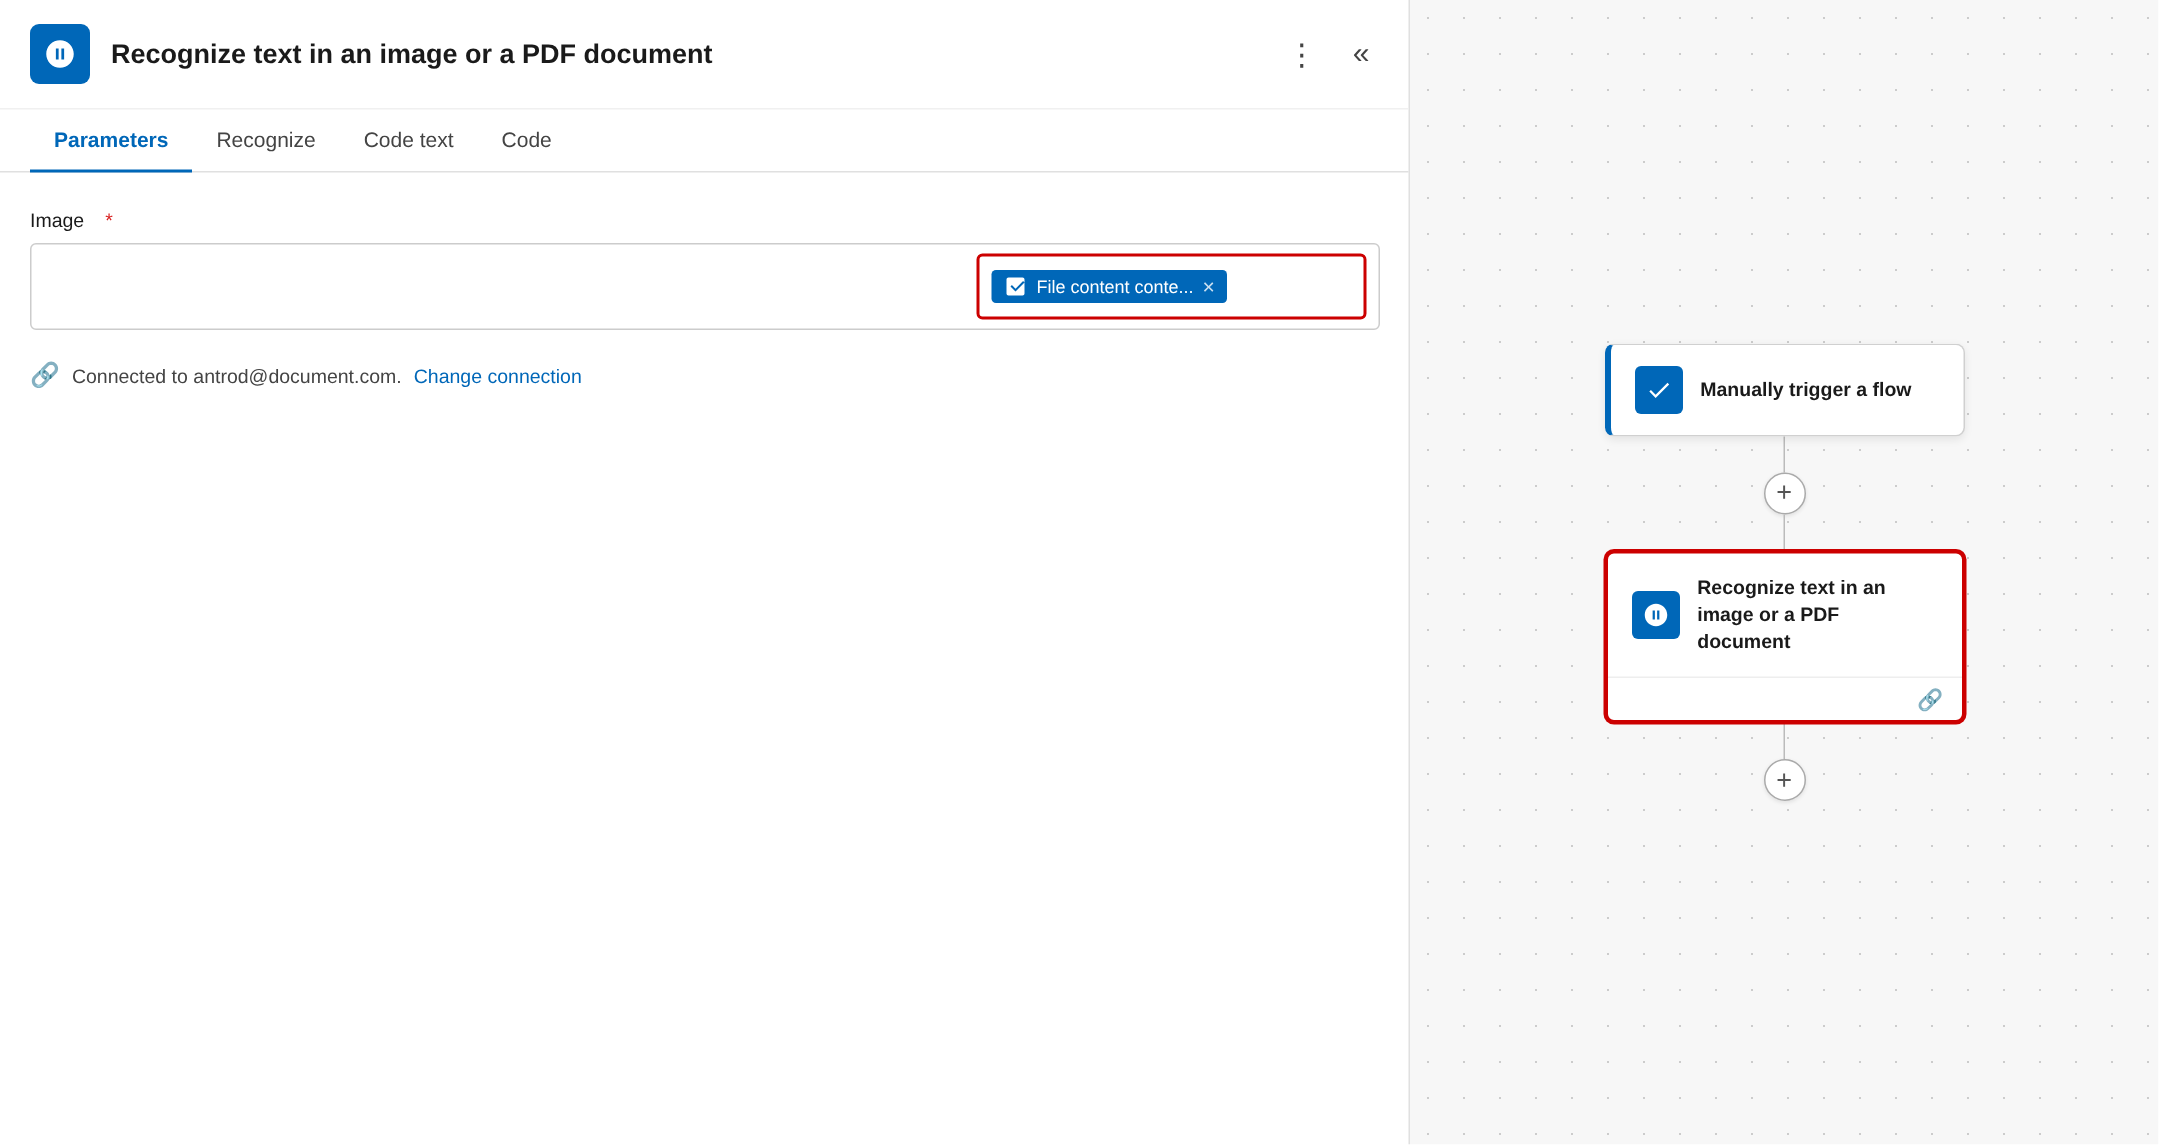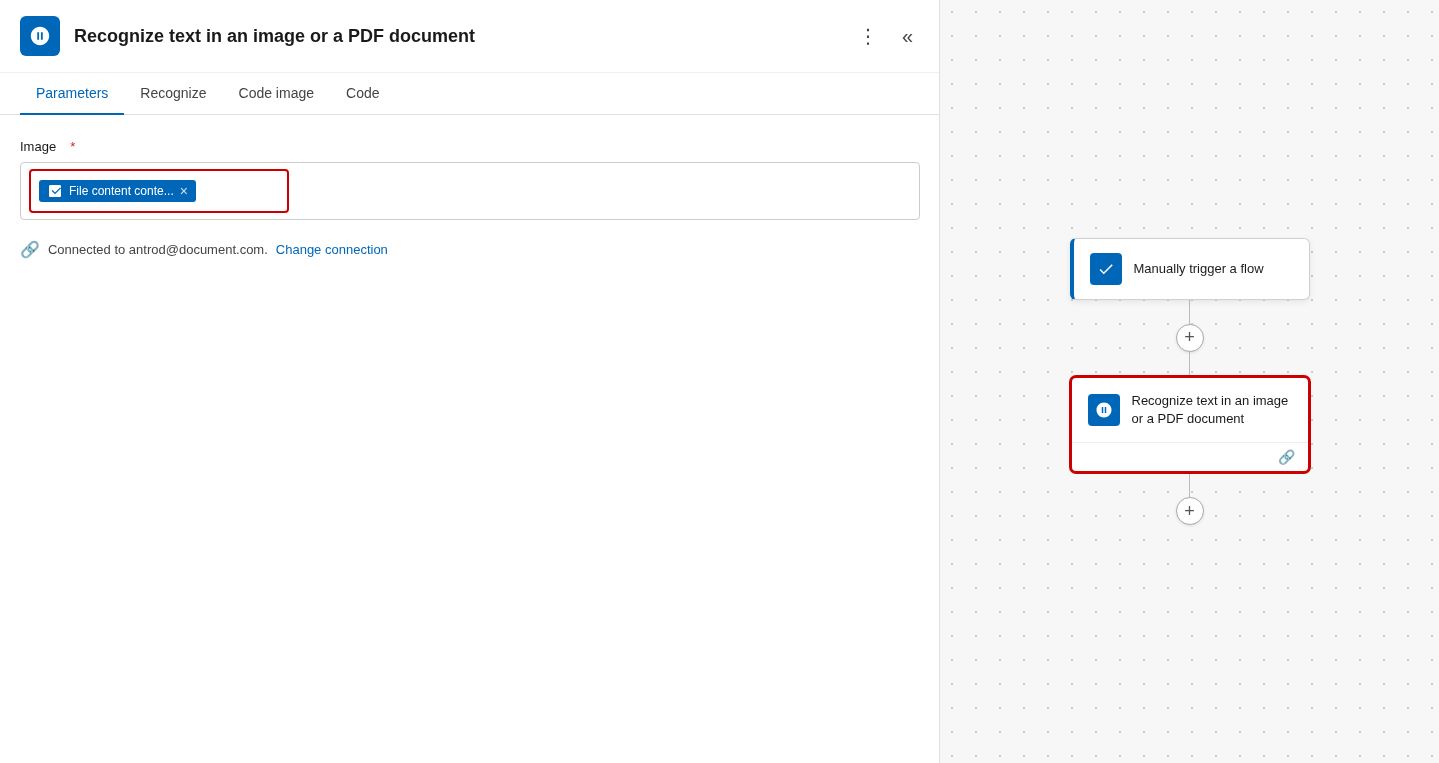--- a/index.html
+++ b/index.html
@@ -87,21 +87,21 @@
       font-size: 14px;
       color: #444;
       cursor: pointer;
       border-bottom: 2px solid transparent;
       margin-bottom: -1px;
     }
 
     .tab.active {
       color: #0067b8;
       border-bottom: 2px solid #0067b8;
-      font-weight: 400;
+      font-weight: 700;
     }
 
     
     .panel-body {
       padding: 24px 20px;
       flex: 1;
     }
 
     .field-group {
       margin-bottom: 20px;
@@ -160,20 +160,21 @@
     
     .field-input-area {
       border: 1px solid #ccc;
       border-radius: 4px;
       padding: 6px 8px;
       min-height: 44px;
       display: flex;
       align-items: center;
       width: 900px;
       margin-top: 0;
+      justify-content: flex-end;
     }
 
     .connection-row {
       display: flex;
       align-items: center;
       gap: 8px;
       margin-top: 20px;
       font-size: 13px;
       color: #444;
     }
@@ -250,21 +251,21 @@
     }
 
     .flow-node-icon svg {
       width: 18px;
       height: 18px;
       fill: white;
     }
 
     .flow-node-label {
       font-size: 13px;
-      font-weight: 400;
+      font-weight: 700;
       color: #1a1a1a;
       line-height: 1.4;
     }
 
     
     .flow-node.trigger {
       border-left: 4px solid #0067b8;
     }
 
     
@@ -325,21 +326,21 @@
     <span class="panel-title">Recognize text in an image or a PDF document</span>
     <div class="header-actions">
       <button class="icon-btn">⋮</button>
       <button class="icon-btn">«</button>
     </div>
   </div>
 
   <div class="tabs">
     <div class="tab active">Parameters</div>
     <div class="tab">Recognize</div>
-    <div class="tab">Code image</div>
+    <div class="tab">Code text</div>
     <div class="tab">Code</div>
   </div>
 
   <div class="panel-body">
 
     <div class="field-group">
       <div class="field-label">
         <span>Image</span>
         <span class="required-star">*</span>
       </div>

